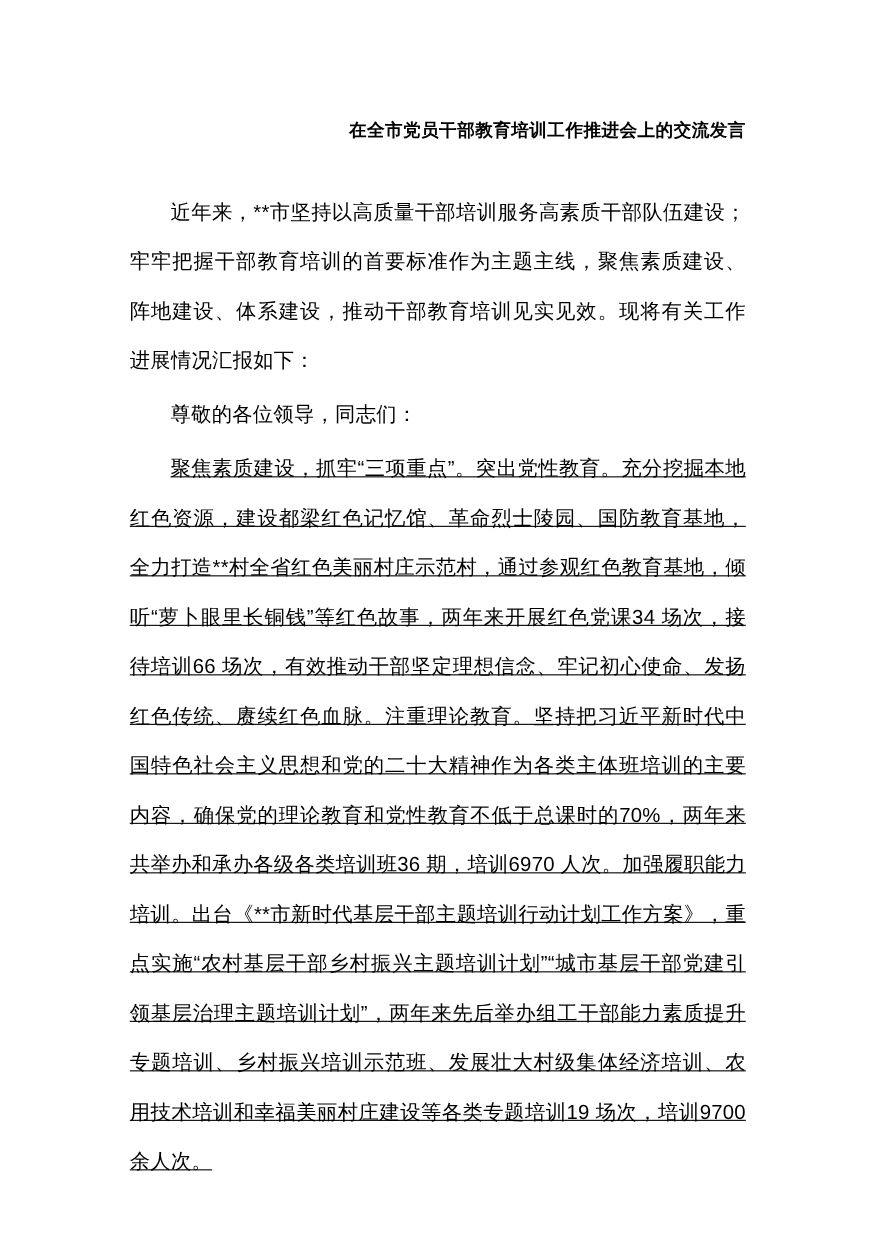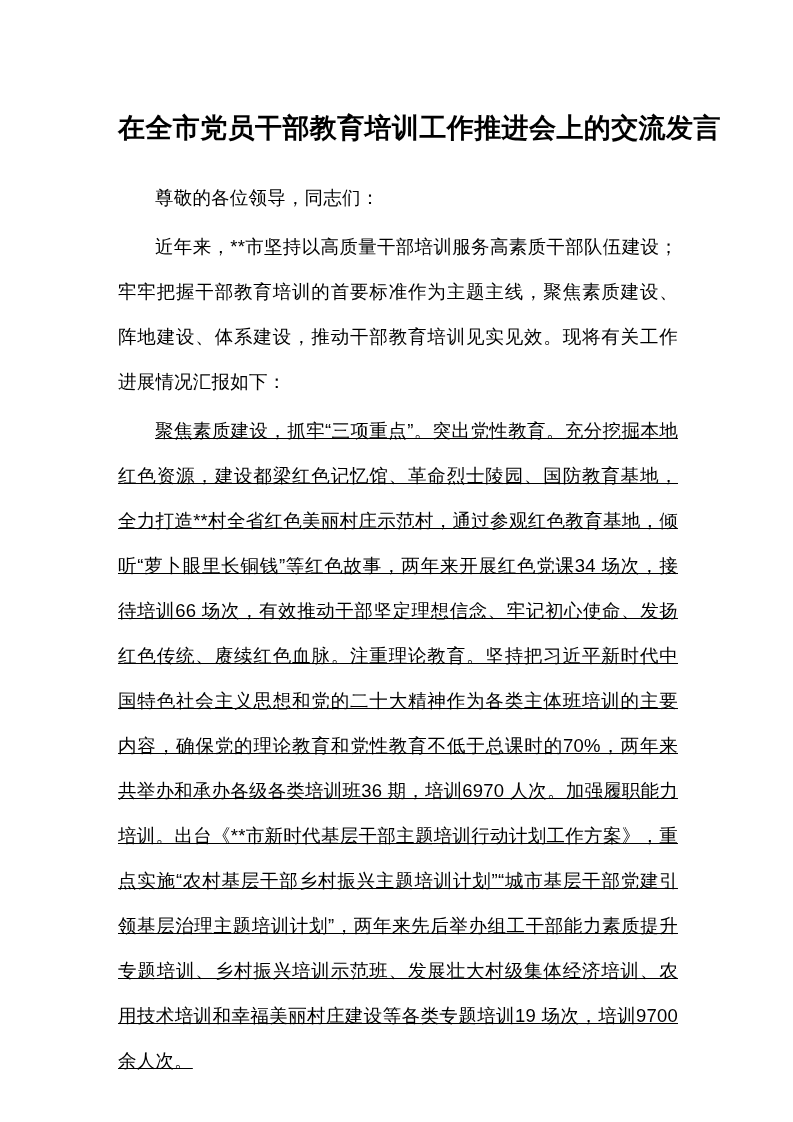--- a/index.html
+++ b/index.html
@@ -22,25 +22,25 @@
   }
   .content {
     position: absolute;
     left: 118px;
     top: 108px;
     width: 560px;
   }
   .doc-title {
     font-family: "Liberation Sans", "DejaVu Sans", sans-serif;
     font-weight: bold;
-    font-size: 27px;
+    font-size: 16px;
     line-height: 1.5;
     letter-spacing: 0.4px;
     text-align: right;
-    margin: 0 0 26px 0;
+    margin: 0 0 38px 0;
     white-space: nowrap;
   }
   .para {
     font-family: "Liberation Sans", "DejaVu Sans", sans-serif;
     font-size: 18.5px;
     line-height: 45px;
     text-align: justify;
     text-justify: inter-ideograph;
     margin: 0 0 4px 0;
     text-indent: 2em;
@@ -50,17 +50,17 @@
     margin-bottom: 0;
     text-decoration: underline;
   }
 </style>
 </head>
 <body>
 
 <div class="page">
   <div class="content">
     <h1 class="doc-title">在全市党员干部教育培训工作推进会上的交流发言</h1>
+    <p class="para">近年来，**市坚持以高质量干部培训服务高素质干部队伍建设；牢牢把握干部教育培训的首要标准作为主题主线，聚焦素质建设、阵地建设、体系建设，推动干部教育培训见实见效。现将有关工作进展情况汇报如下：</p>
     <p class="para">尊敬的各位领导，同志们：</p>
-    <p class="para">近年来，**市坚持以高质量干部培训服务高素质干部队伍建设；牢牢把握干部教育培训的首要标准作为主题主线，聚焦素质建设、阵地建设、体系建设，推动干部教育培训见实见效。现将有关工作进展情况汇报如下：</p>
     <p class="para">聚焦素质建设，抓牢“三项重点”。突出党性教育。充分挖掘本地红色资源，建设都梁红色记忆馆、革命烈士陵园、国防教育基地，全力打造**村全省红色美丽村庄示范村，通过参观红色教育基地，倾听“萝卜眼里长铜钱”等红色故事，两年来开展红色党课34 场次，接待培训66 场次，有效推动干部坚定理想信念、牢记初心使命、发扬红色传统、赓续红色血脉。注重理论教育。坚持把习近平新时代中国特色社会主义思想和党的二十大精神作为各类主体班培训的主要内容，确保党的理论教育和党性教育不低于总课时的70%，两年来共举办和承办各级各类培训班36 期，培训6970 人次。加强履职能力培训。出台《**市新时代基层干部主题培训行动计划工作方案》，重点实施“农村基层干部乡村振兴主题培训计划”“城市基层干部党建引领基层治理主题培训计划”，两年来先后举办组工干部能力素质提升专题培训、乡村振兴培训示范班、发展壮大村级集体经济培训、农用技术培训和幸福美丽村庄建设等各类专题培训19 场次，培训9700 余人次。</p>
   </div>
 </div>
 
 </body></html>

